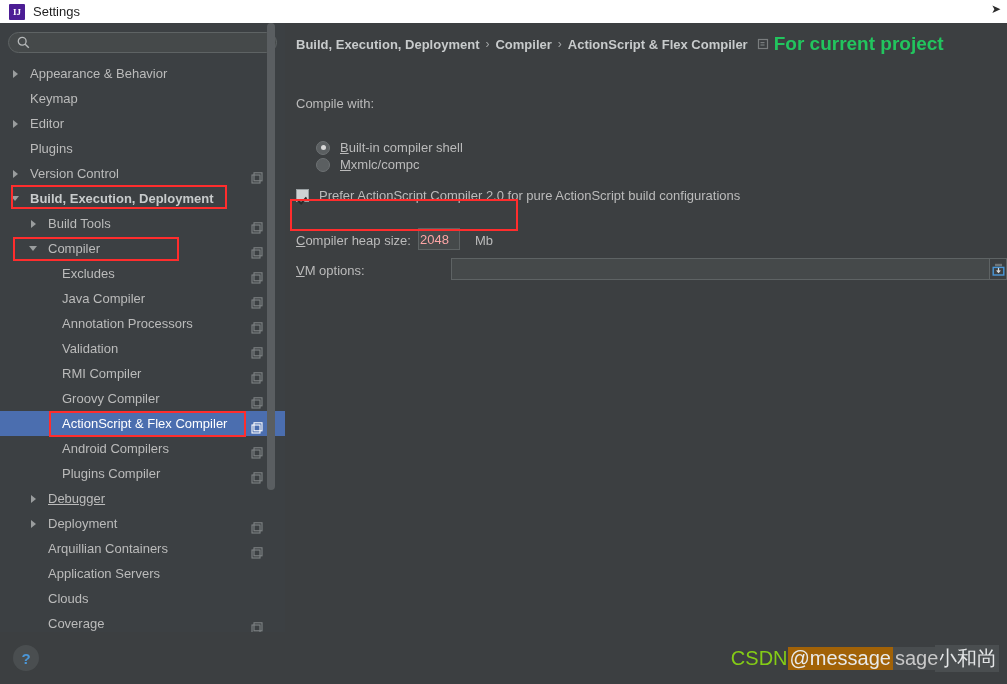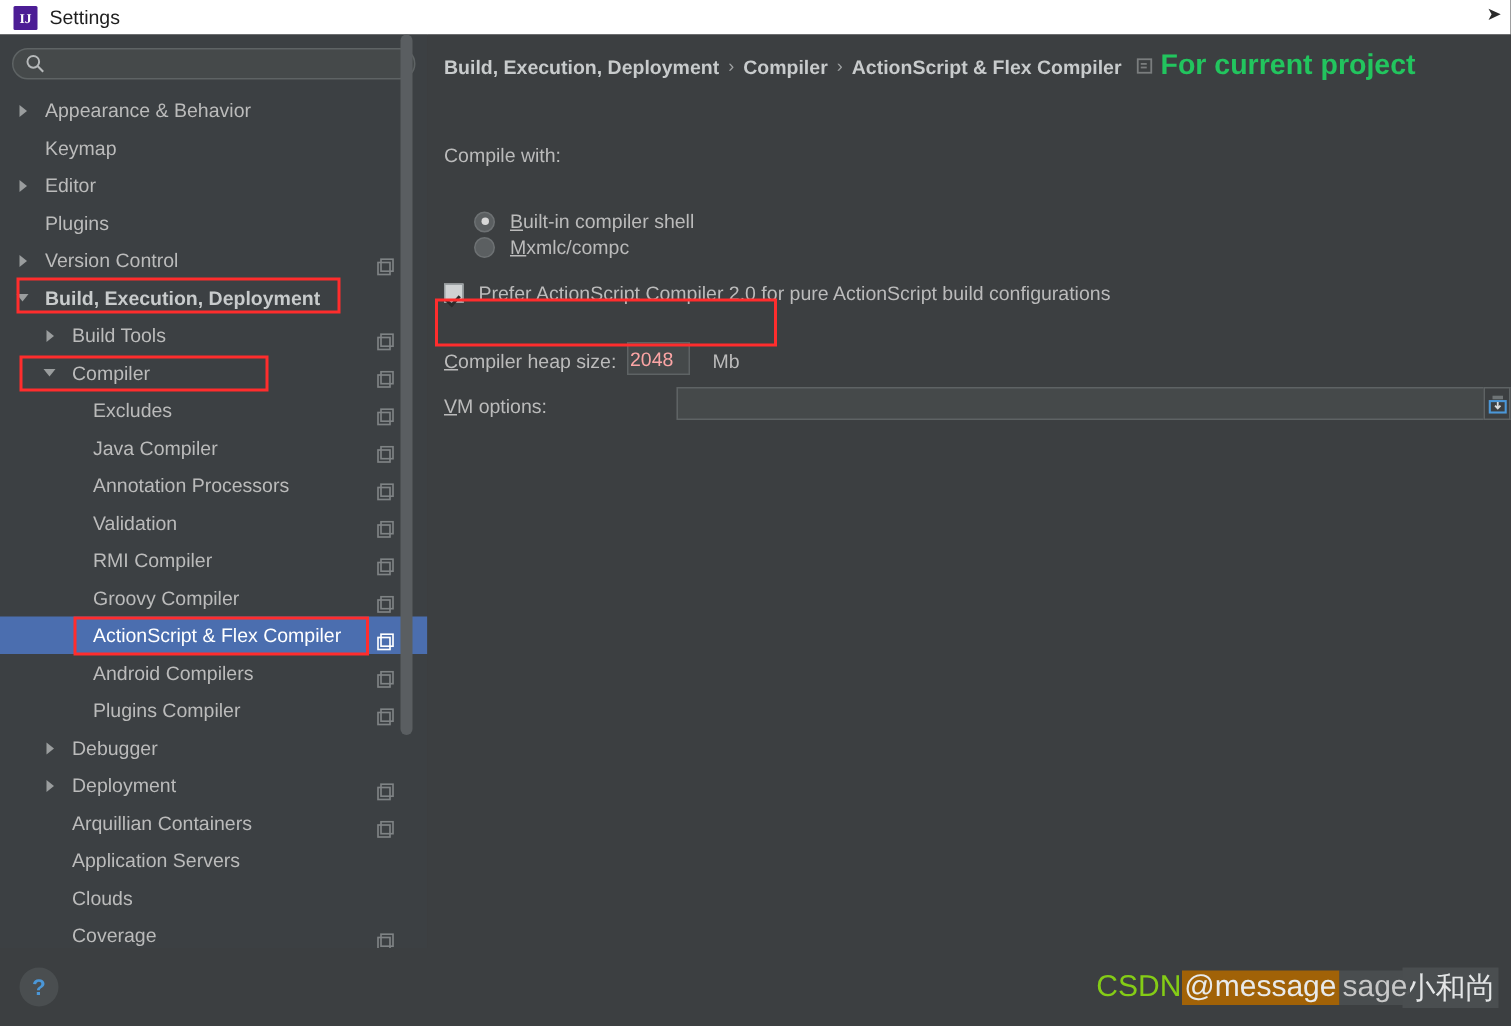--- a/index.html
+++ b/index.html
@@ -298,21 +298,21 @@
           <span class="lbl" style="left: 62px;">Plugins Compiler</span>
           <span class="projicon"><svg width="12" height="12" viewBox="0 0 12 12">
               <rect x="3" y="0.8" width="8" height="8" fill="none" stroke="#7f8385" stroke-width="1.1"></rect>
               <rect x="1" y="3" width="8" height="8" fill="none" stroke="#7f8385" stroke-width="1.1"></rect>
             </svg></span>
         </div>
         <div class="row">
           <span class="arrow right" style="left: 26px;">
             <i></i>
           </span>
-          <span class="lbl" style="left: 48px;">Debugger</span>
+          <span class="lbl" style="left: 48px; text-decoration: underline;">Debugger</span>
         </div>
         <div class="row">
           <span class="arrow right" style="left: 26px;">
             <i></i>
           </span>
           <span class="lbl" style="left: 48px;">Deployment</span>
           <span class="projicon"><svg width="12" height="12" viewBox="0 0 12 12">
               <rect x="3" y="0.8" width="8" height="8" fill="none" stroke="#7f8385" stroke-width="1.1"></rect>
               <rect x="1" y="3" width="8" height="8" fill="none" stroke="#7f8385" stroke-width="1.1"></rect>
             </svg></span>

